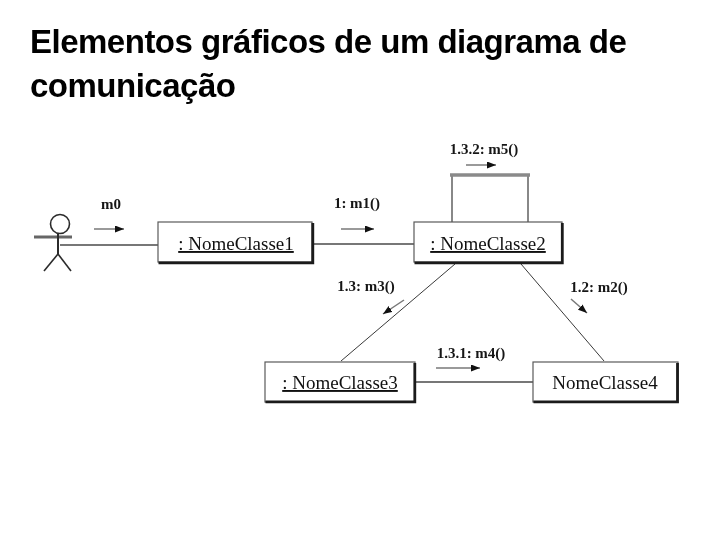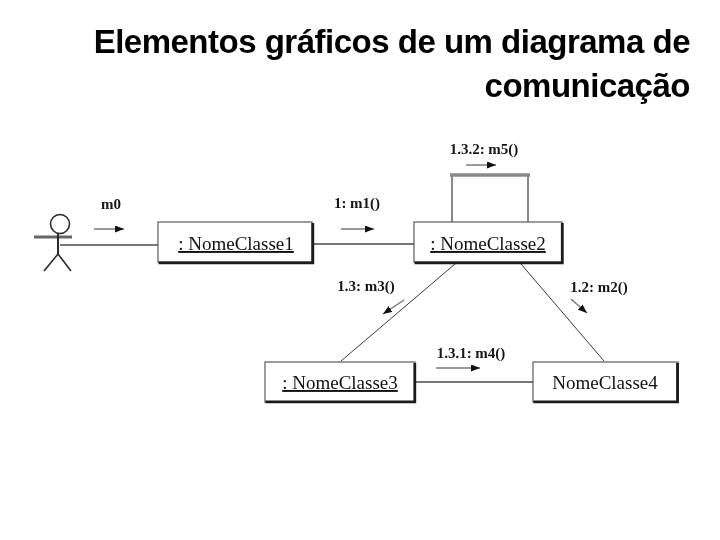--- a/index.html
+++ b/index.html
@@ -14,21 +14,21 @@
     background: #ffffff;
     overflow: hidden;
     font-family: "Liberation Sans", sans-serif;
   }
   .slide-title {
     position: absolute;
     top: 20px;
     left: 30px;
     width: 660px;
     margin: 0;
-    text-align: right;
+    text-align: left;
     font-family: "Liberation Sans", sans-serif;
     font-weight: bold;
     font-size: 33px;
     line-height: 44px;
     color: #000000;
     letter-spacing: -0.5px;
   }
   .diagram-svg {
     position: absolute;
     top: 0;

